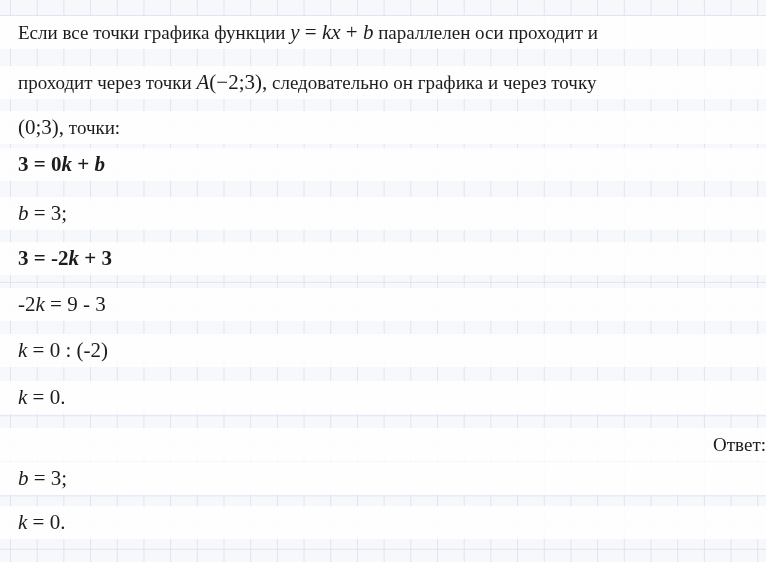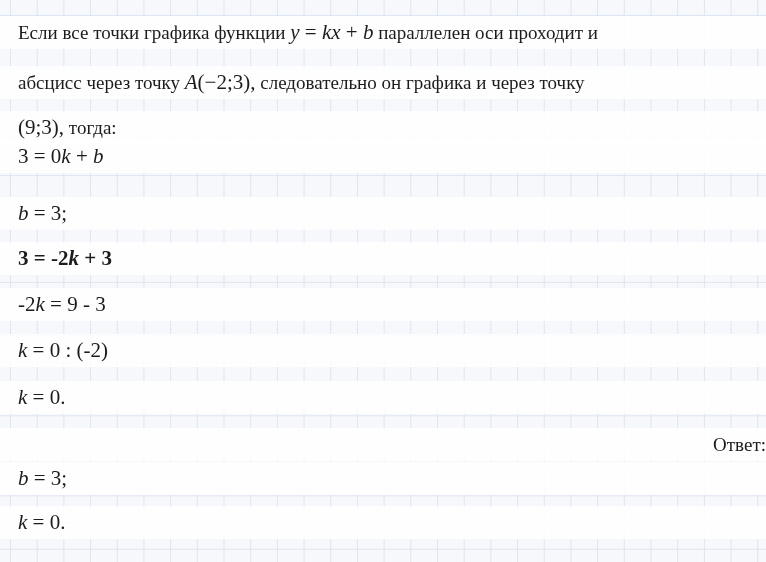--- a/index.html
+++ b/index.html
@@ -35,21 +35,21 @@
     line-height: 33px;
     padding-left: 18px;
     background: var(--band);
     color: var(--text);
     white-space: nowrap;
   }
   
   .line:nth-child(1)  { top: 16px; }
   .line:nth-child(2)  { top: 66px; }
   .line:nth-child(3)  { top: 111px; }
-  .line:nth-child(4)  { top: 140px; }
+  .line:nth-child(4)  { top: 148px; font-weight: bold; }
   .line:nth-child(5)  { top: 197px; }
   .line:nth-child(6)  { top: 242px; font-weight: bold; }
   .line:nth-child(7)  { top: 288px; }
   .line:nth-child(8)  { top: 334px; }
   .line:nth-child(9)  { top: 381px; }
   .line:nth-child(10) { top: 428px; text-align: right; }
   .line:nth-child(11) { top: 462px; }
   .line:nth-child(12) { top: 506px; }
 
   .seg-plain {
@@ -65,22 +65,22 @@
     font-size: 21px;
     font-style: italic;
   }
 </style>
 </head>
 <body>
 
 <div class="page">
   <div>
       <div class="line"><span class="seg-plain">Если все точки графика функции </span><span class="seg-var">y</span><span class="seg-math"> = </span><span class="seg-var">kx</span><span class="seg-math"> + </span><span class="seg-var">b</span><span class="seg-plain"> параллелен оси проходит и</span></div>
-      <div class="line"><span class="seg-plain">абсцисс через точку </span><span class="seg-var">A</span><span class="seg-math">(−2;3),</span><span class="seg-plain"> следовательно он графика и через точку</span></div>
-      <div class="line"><span class="seg-math">(9;3),</span><span class="seg-plain"> тогда:</span></div>
+      <div class="line"><span class="seg-plain">проходит через точки </span><span class="seg-var">A</span><span class="seg-math">(−2;3),</span><span class="seg-plain"> следовательно он графика и через точку</span></div>
+      <div class="line"><span class="seg-math">(0;3),</span><span class="seg-plain"> точки:</span></div>
       <div class="line"><span class="seg-math">3 = 0</span><span class="seg-var">k</span><span class="seg-math"> + </span><span class="seg-var">b</span></div>
       <div class="line"><span class="seg-var">b</span><span class="seg-math"> = 3;</span></div>
       <div class="line"><span class="seg-math">3 = -2</span><span class="seg-var">k</span><span class="seg-math"> + 3</span></div>
       <div class="line"><span class="seg-math">-2</span><span class="seg-var">k</span><span class="seg-math"> = 9 - 3</span></div>
       <div class="line"><span class="seg-var">k</span><span class="seg-math"> = 0 : (-2)</span></div>
       <div class="line"><span class="seg-var">k</span><span class="seg-math"> = 0.</span></div>
       <div class="line"><span class="seg-plain">Ответ:</span></div>
       <div class="line"><span class="seg-var">b</span><span class="seg-math"> = 3;</span></div>
       <div class="line"><span class="seg-var">k</span><span class="seg-math"> = 0.</span></div>
     </div>

